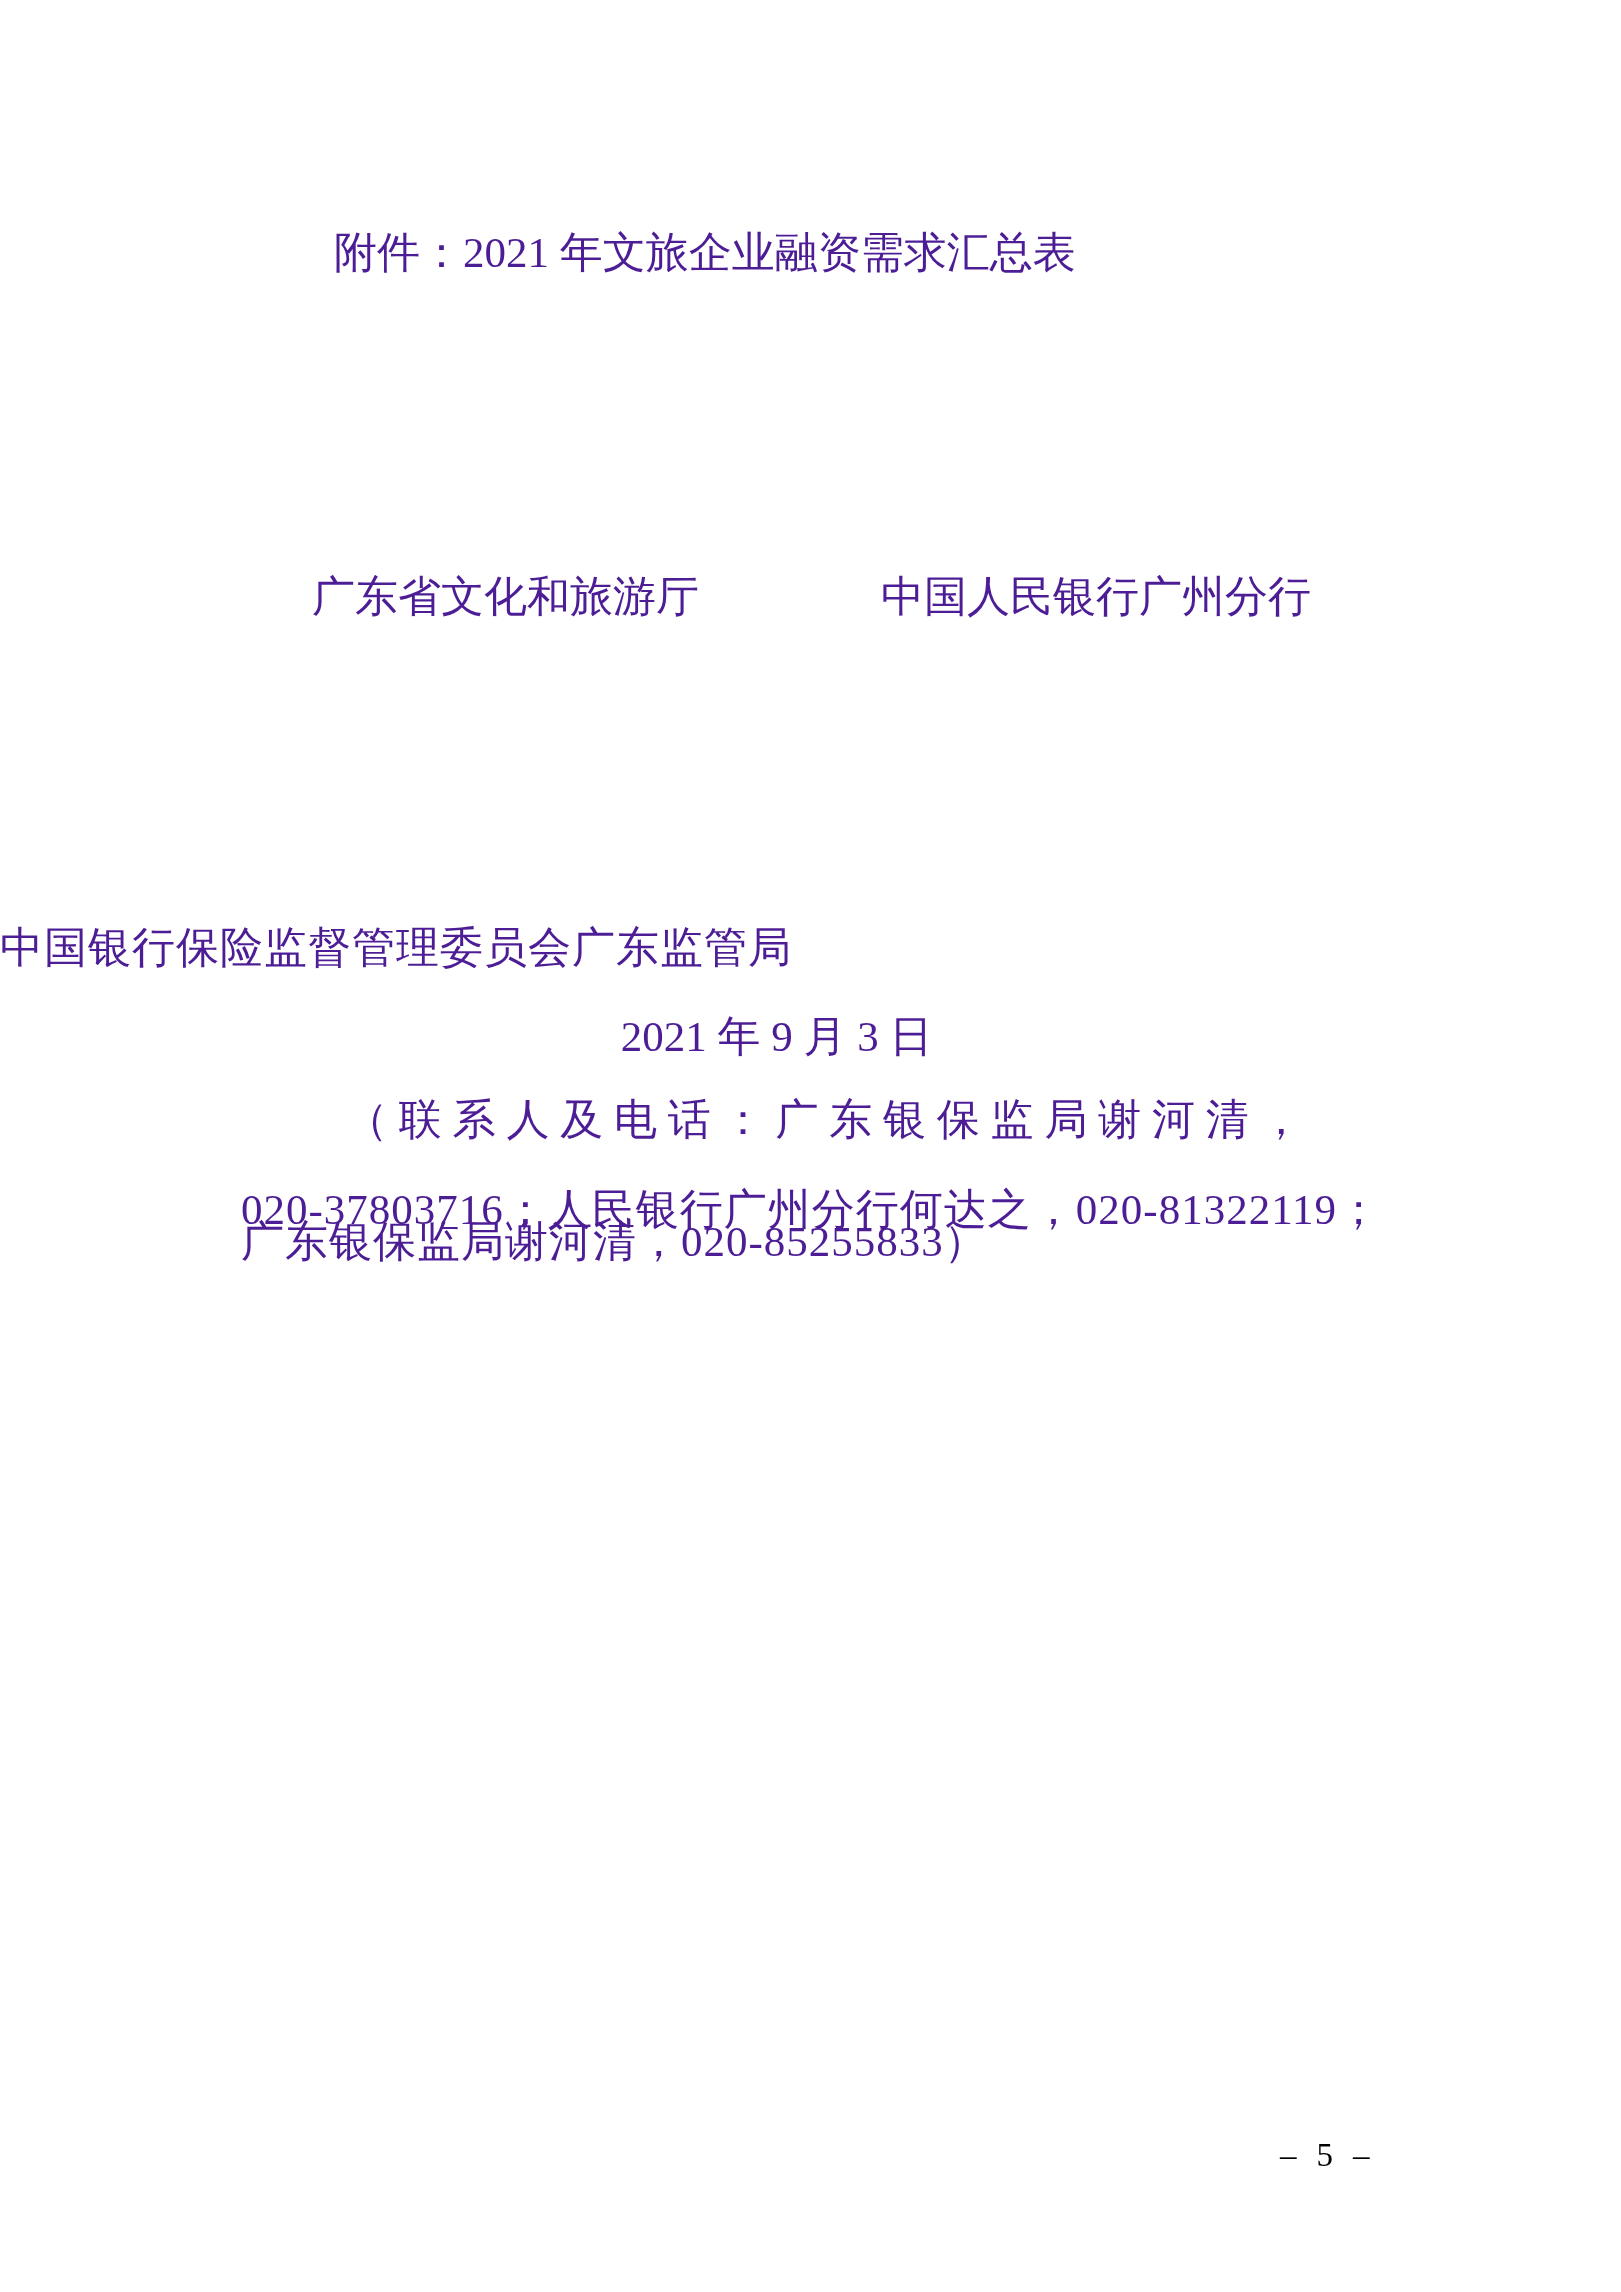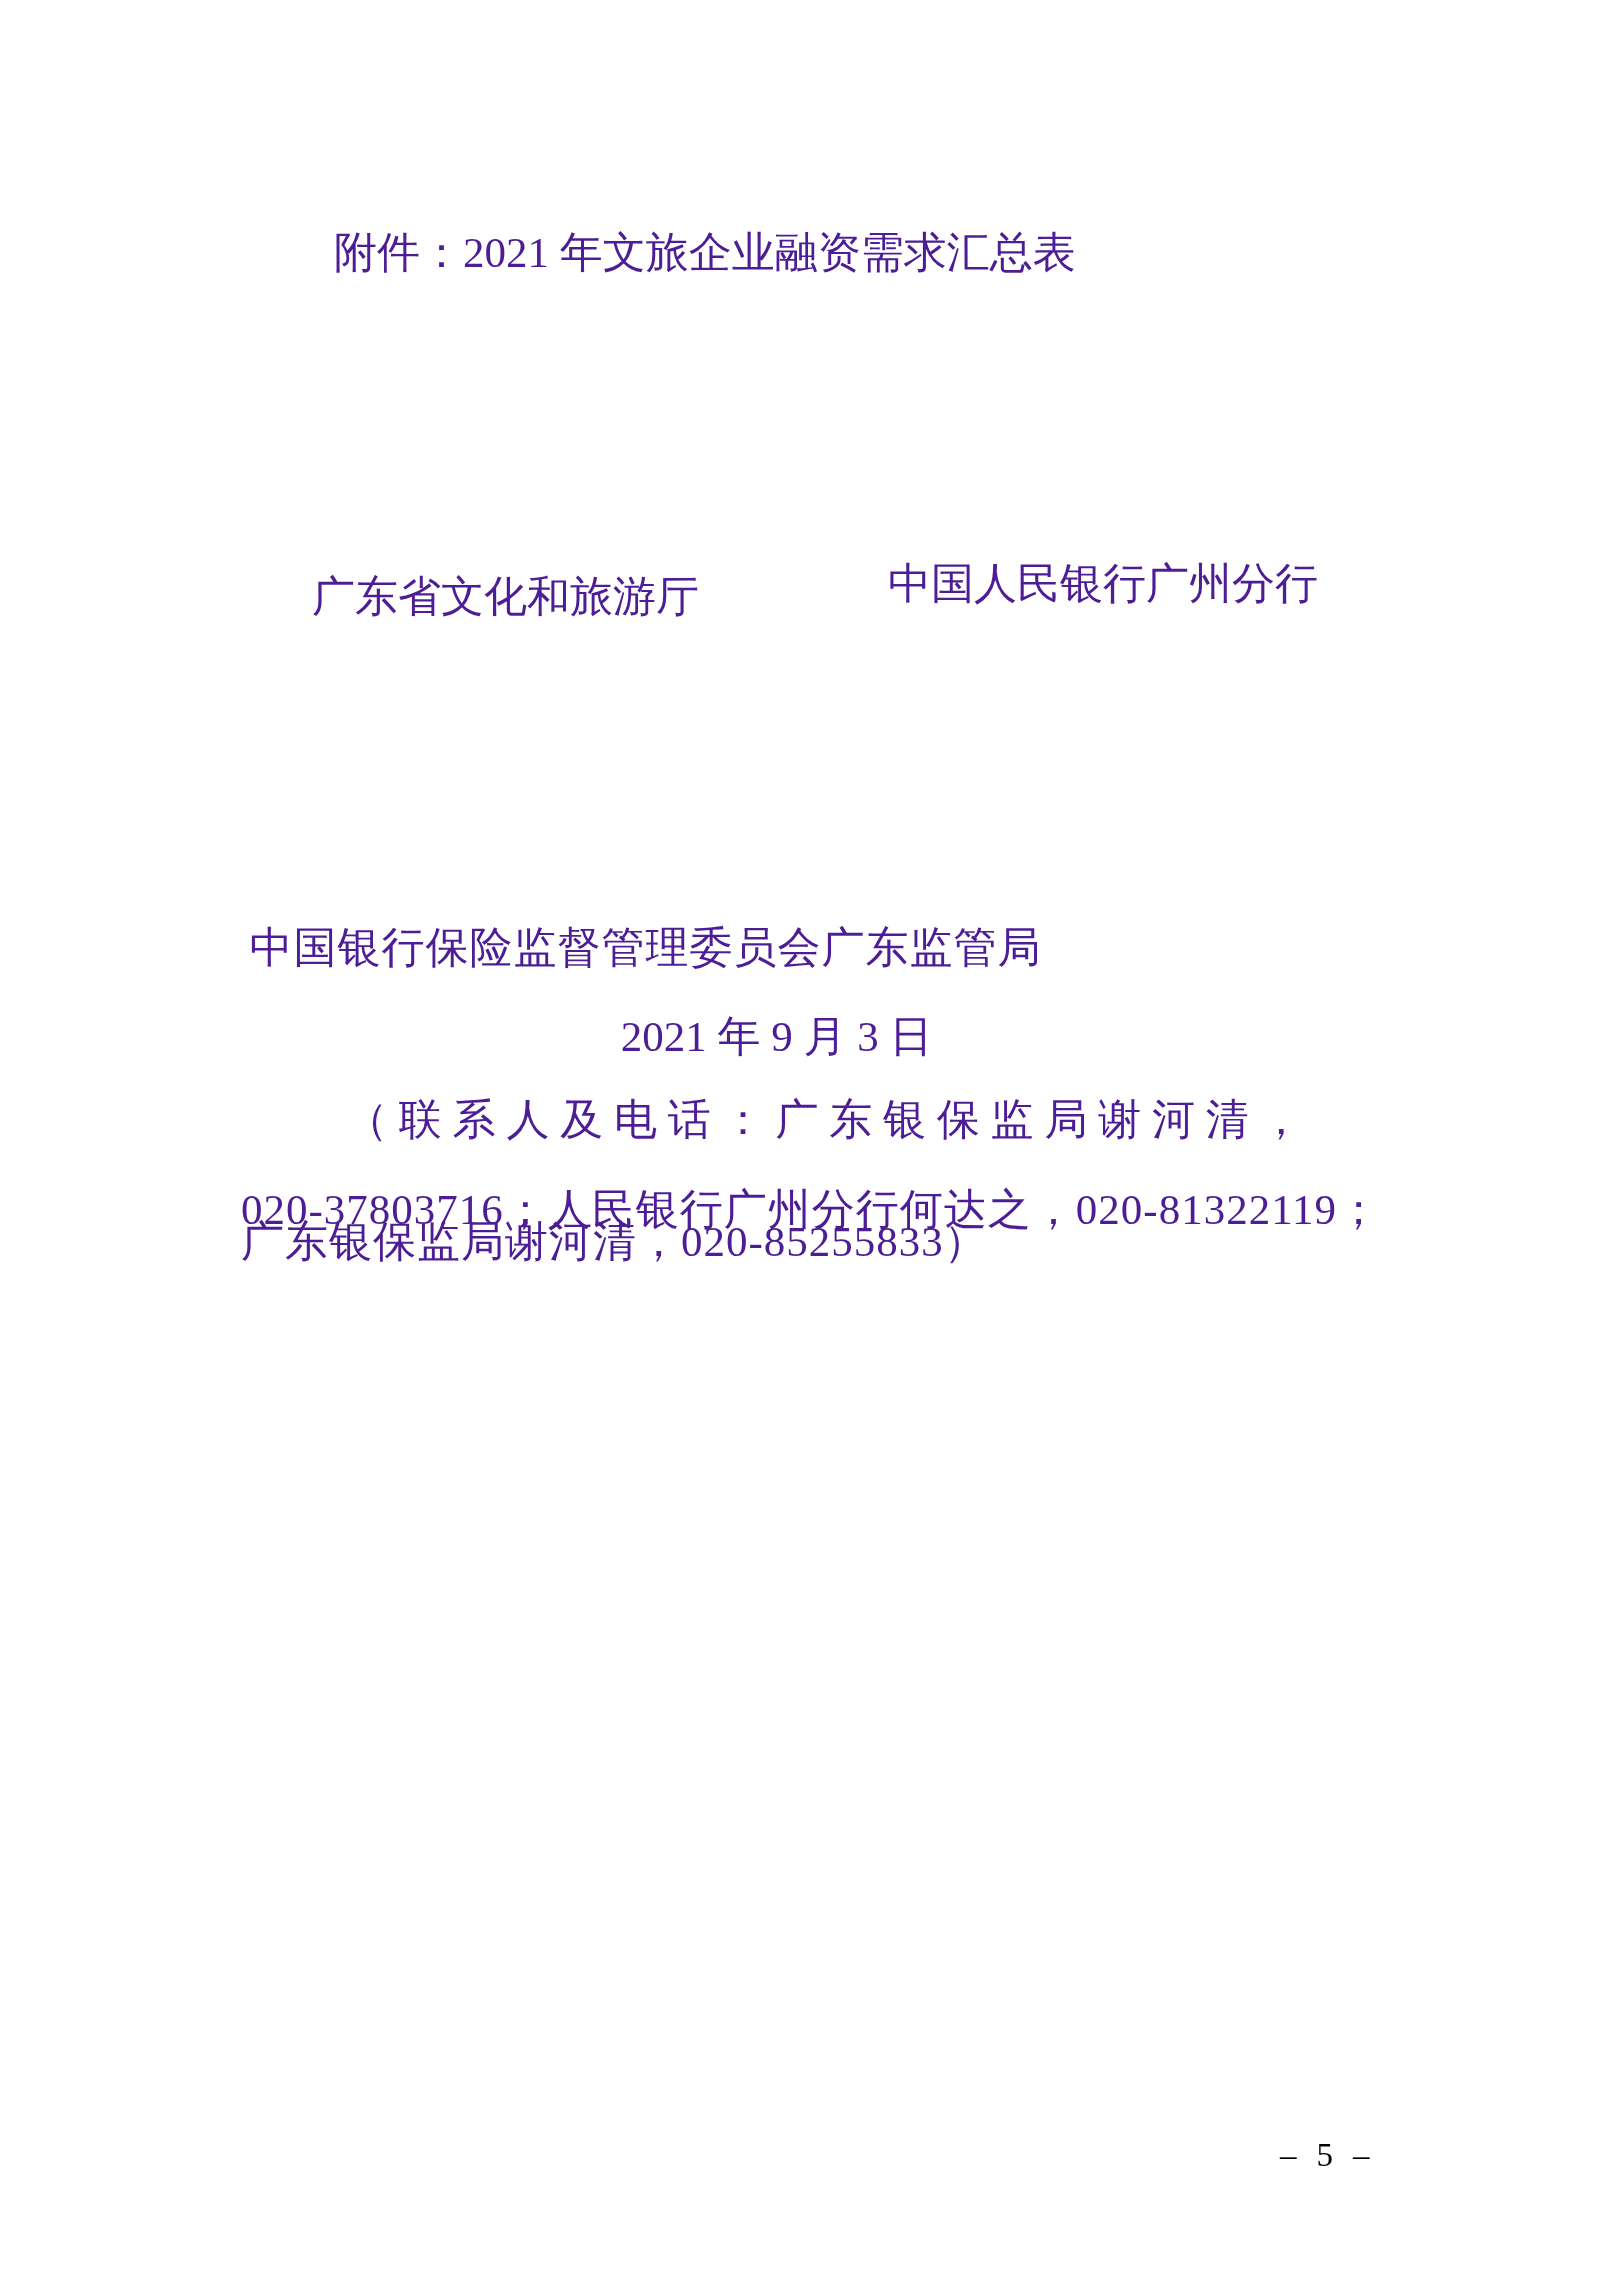--- a/index.html
+++ b/index.html
@@ -26,28 +26,26 @@
   .attachment-line {
     left: 334px;
     top: 229px;
   }
   .org-left {
     left: 312px;
     top: 573px;
   }
   .org-right {
     left: 881px;
-    top: 560px;
-    margin-left: 7px;
+    top: 573px;
   }
   .regulator-line {
     left: 0;
     top: 924px;
     width: 1291px;
-    text-align: center;
     letter-spacing: 1px;
   }
   .date-line {
     left: 0;
     top: 1013px;
     width: 1553px;
     text-align: center;
   }
   .contact-line-1 {
     left: 345px;

